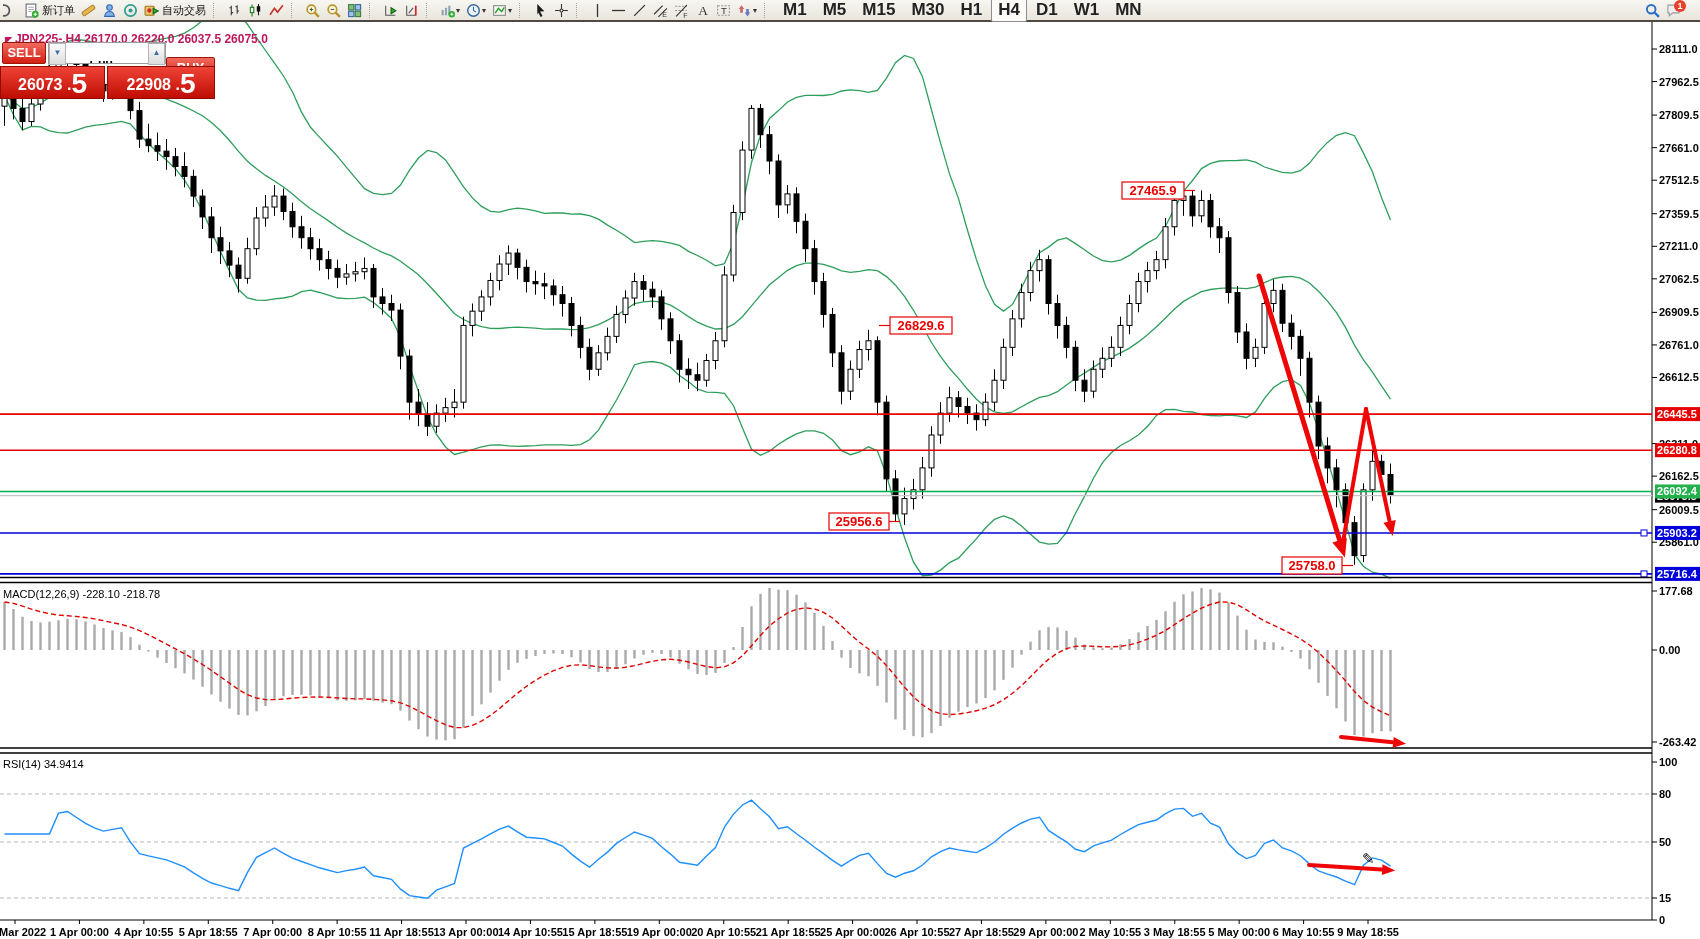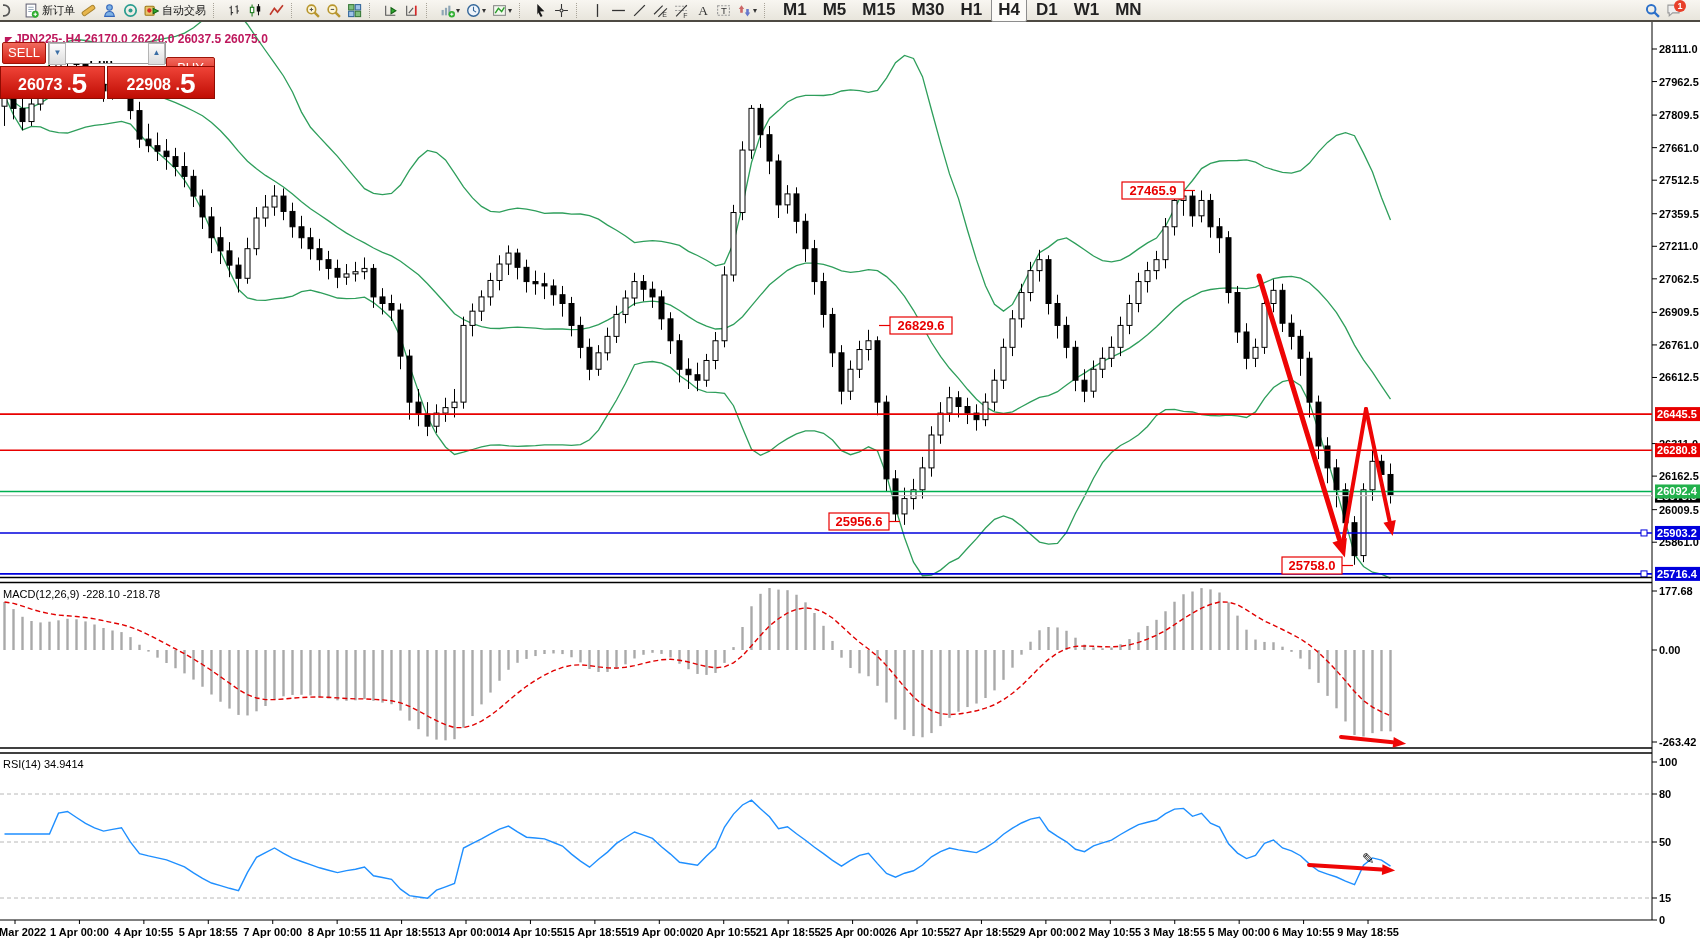--- a/index.html
+++ b/index.html
@@ -14,21 +14,21 @@
   .tf-btn{font-weight:bold;font-size:17px;color:#222;padding:1px 6px;margin:0 1px;border:1px solid transparent;}
   .tf-active{background:#fcfbf8;border:1px solid #8d8d8d;border-radius:2px;}
   .tb-right{margin-left:auto;display:flex;align-items:center;padding-right:4px;}
   .badge{position:relative;top:-4px;left:-7px;background:#e8402a;color:#fff;font-size:9px;font-weight:bold;border-radius:7px;min-width:12px;height:12px;line-height:12px;text-align:center;display:inline-block;}
   
   #chart-svg{position:absolute;top:20px;left:0;z-index:1;}
   .ohlc-title{position:absolute;top:24px;left:5px;z-index:20;font-size:12px;font-weight:bold;color:#be185d;white-space:nowrap;margin-top:8px;}
   .ohlc-title .glyph{font-size:9px;margin-right:3px;}
   
   .trade-panel{position:absolute;top:42px;left:0;width:216px;height:56px;z-index:25;}
-  .tp-btn{position:absolute;color:#fff;font-weight:normal;font-size:13px;text-align:center;background:linear-gradient(#f26a5e,#d41f12);border:1px solid #9d1408;border-radius:2px;line-height:20px;cursor:pointer;}
+  .tp-btn{position:absolute;color:#fff;font-weight:bold;font-size:13px;text-align:center;background:linear-gradient(#f26a5e,#d41f12);border:1px solid #9d1408;border-radius:2px;line-height:20px;cursor:pointer;}
   .tp-sell{left:2px;top:0;width:42px;height:20px;}
   .tp-buy{left:166px;top:15px;width:47px;height:20px;text-align:center;}
   .tp-spin{position:absolute;left:48px;top:0;width:116px;height:20px;background:#fff;border:1px solid #9b9b9b;display:flex;}
   .tp-spin-btn{width:15px;height:100%;background:linear-gradient(#fdfdfd,#dcdcdc);border:1px solid #b5b5b5;color:#3a6ea5;font-size:8px;text-align:center;line-height:18px;cursor:pointer;}
   .tp-vol{flex:1;border:none;outline:none;font:bold 13px "Liberation Sans",sans-serif;text-align:center;padding-right:16px;width:60px;margin-top:18px;}
   .tp-price{position:absolute;top:24px;height:31px;background:linear-gradient(#ef4337,#c00d04);border:1px solid #8f0c02;color:#fff;display:flex;align-items:flex-end;justify-content:center;cursor:pointer;}
   .tp-price .whole{font-size:16px;font-weight:bold;line-height:26px;}
   .tp-price .big{font-size:28px;font-weight:bold;line-height:29px;}
   .tp-p1{left:0;width:103px;}
   .tp-p2{left:107px;width:106px;}

